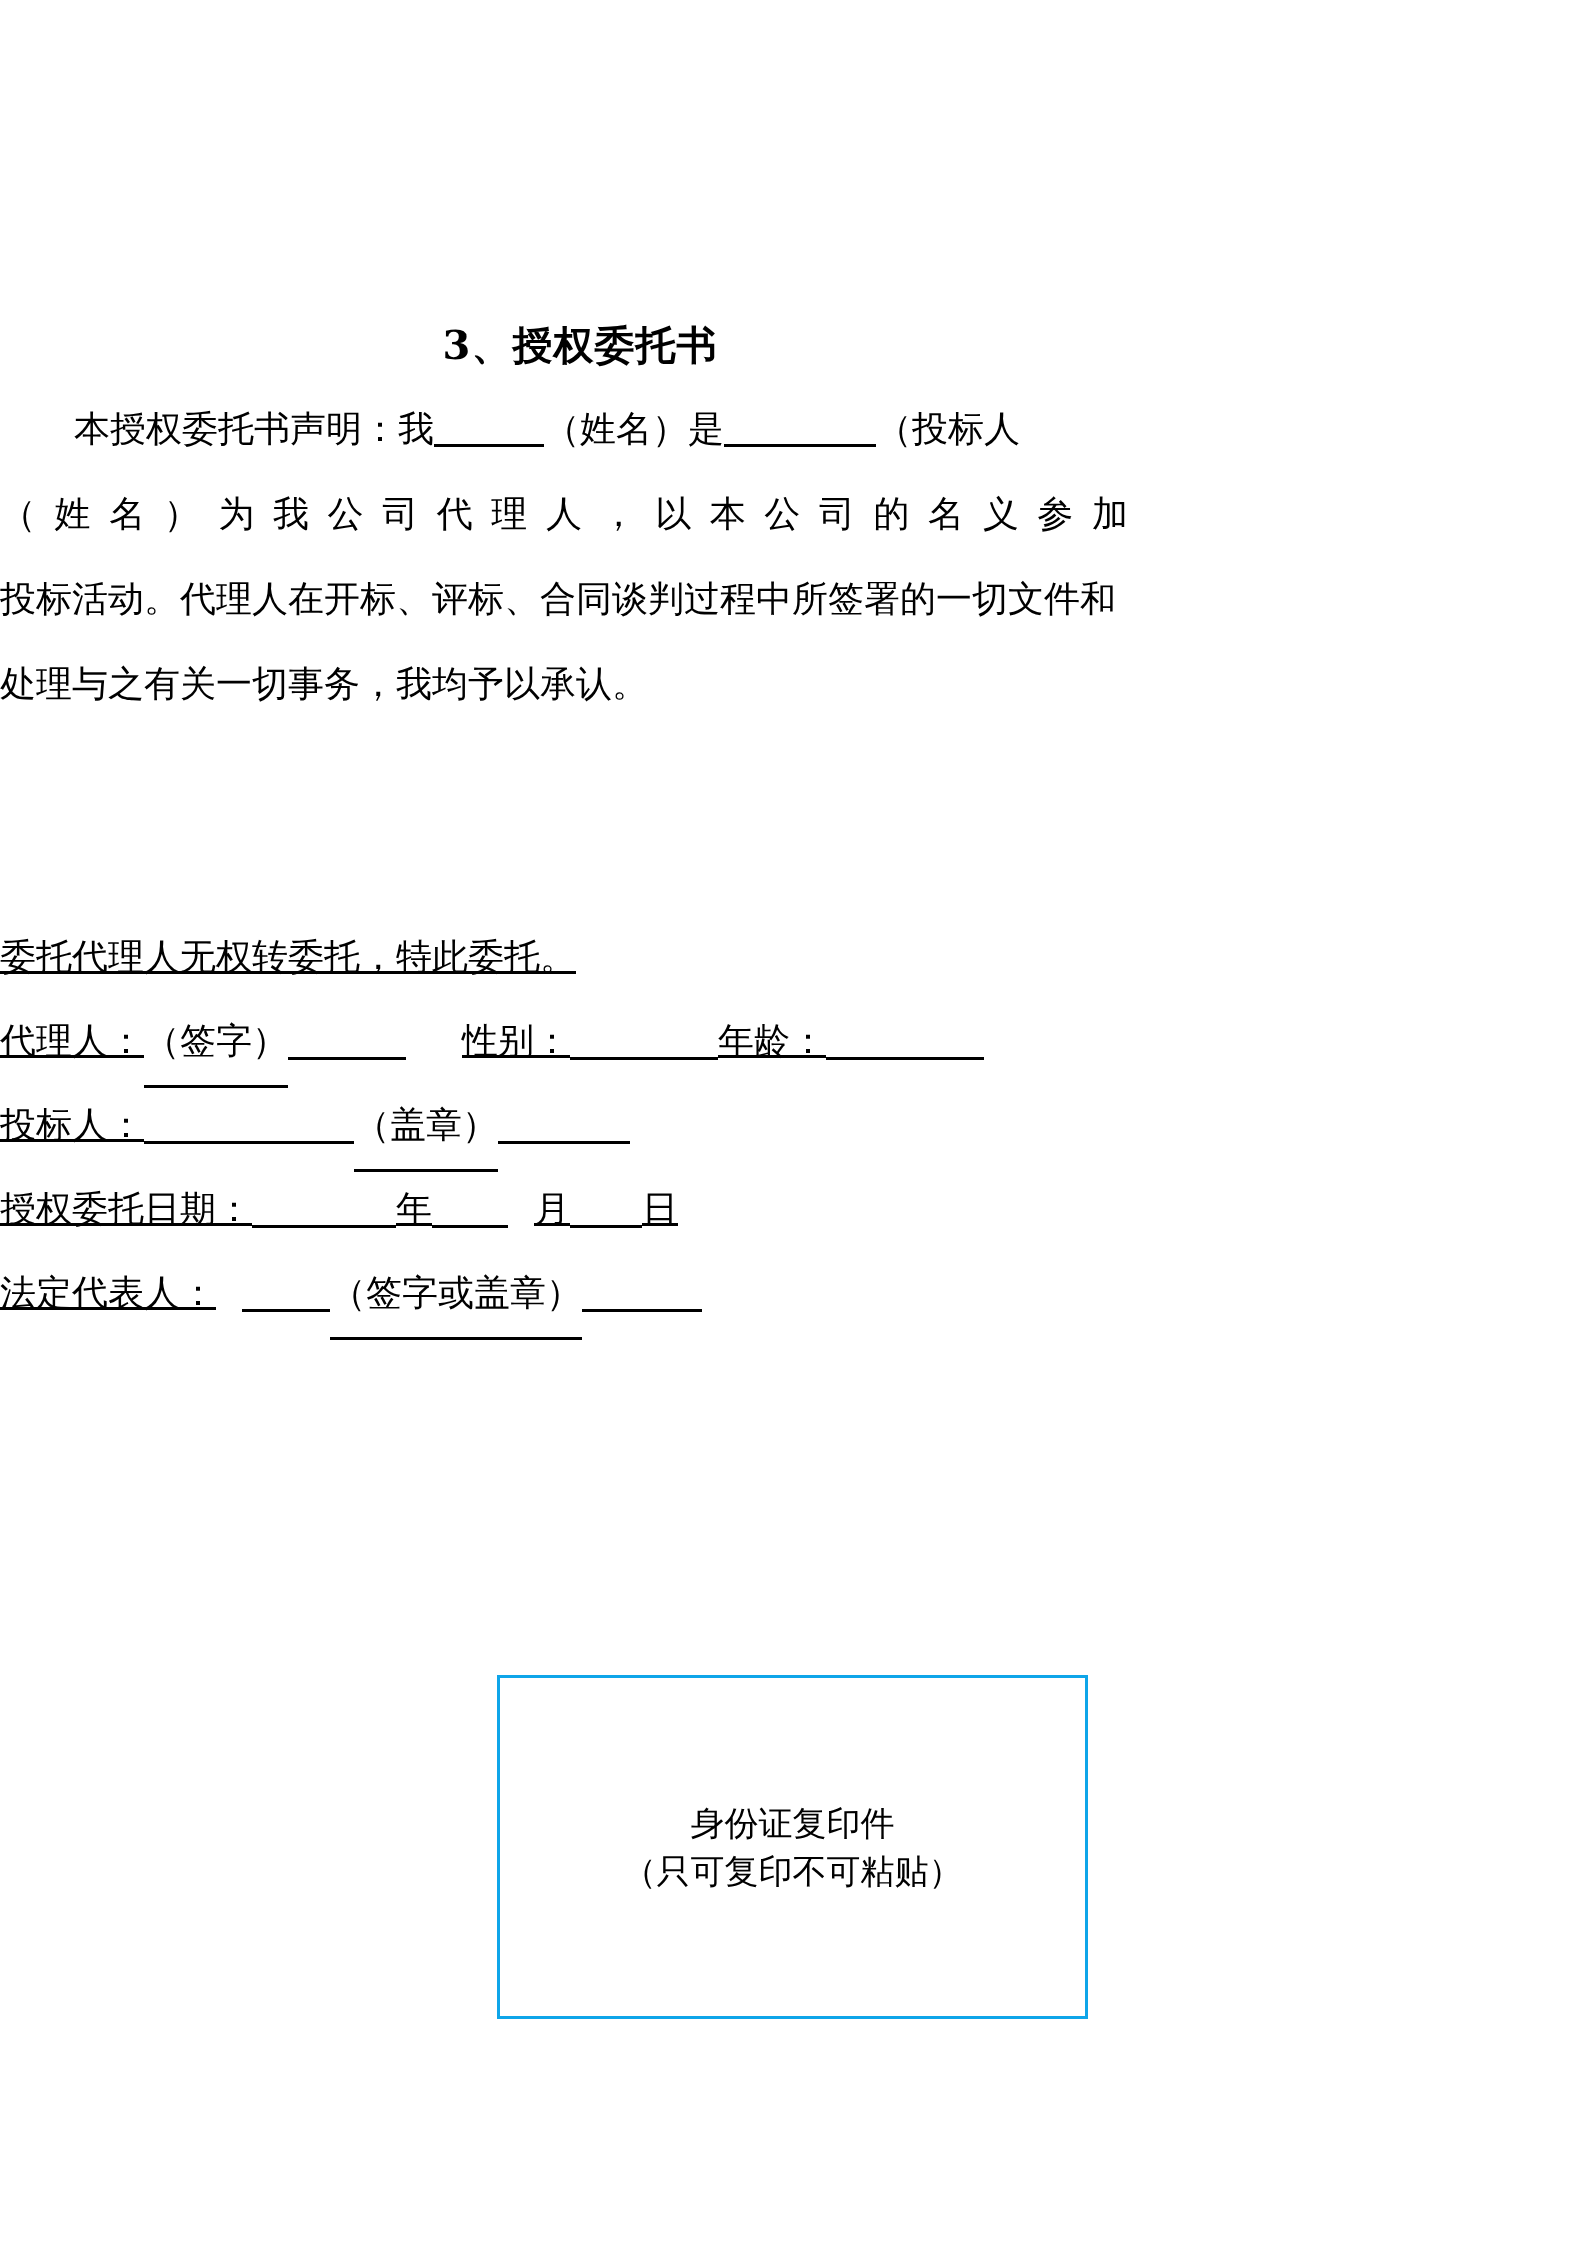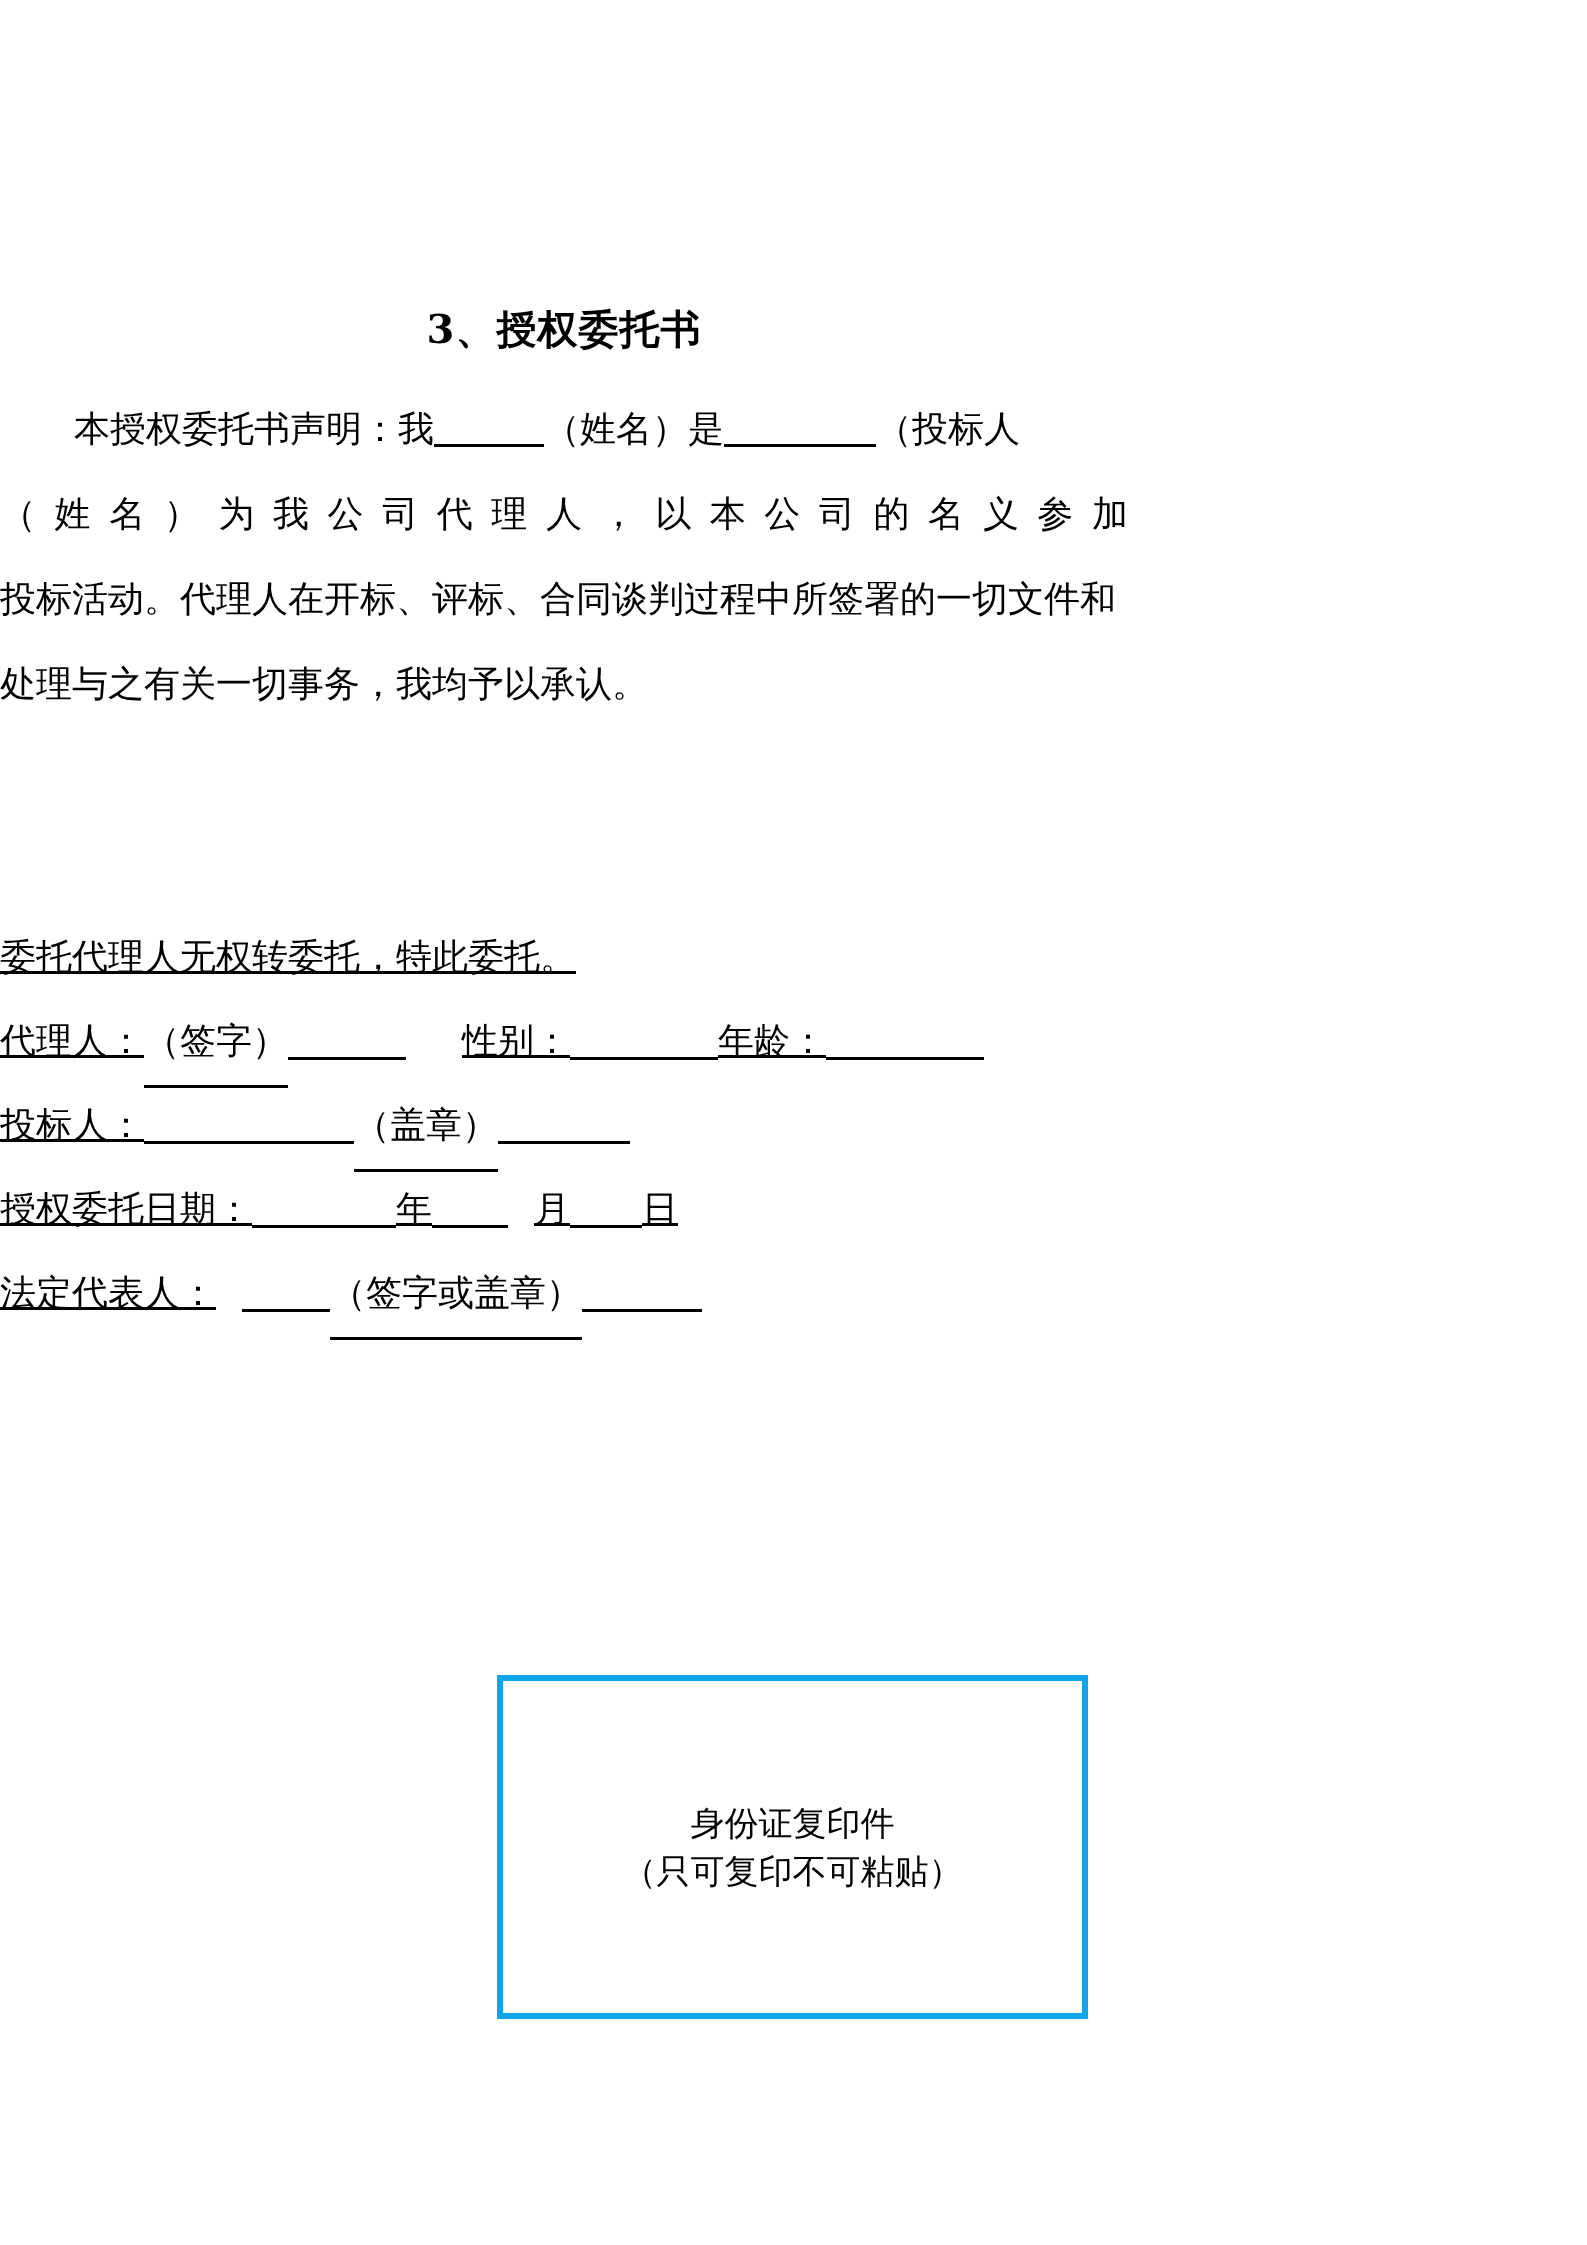--- a/index.html
+++ b/index.html
@@ -18,21 +18,21 @@
     position: relative;
     width: 1587px;
     height: 2245px;
     box-sizing: border-box;
     background: #ffffff;
     overflow: hidden;
   }
 
   
   .doc-title {
-    margin: 0;
+    margin: 16px;
     padding: 0;
     text-align: center;
     font-size: 40px;
     font-weight: 700;
     letter-spacing: 1px;
     line-height: 1.2;
     position: absolute;
     top: 305px;
     left: 0;
     width: 1128px;
@@ -119,21 +119,21 @@
   .gap-sm { display: inline-block; width: 26px; }
   .gap-md { display: inline-block; width: 56px; }
 
   
   .idbox {
     position: absolute;
     left: 497px;
     top: 1675px;
     width: 591px;
     height: 344px;
-    border: 6px solid #0ea5e9;
+    border: 3px solid #0ea5e9;
     box-sizing: border-box;
   }
   .idbox-inner {
     position: absolute;
     left: 0;
     right: 0;
     top: 50%;
     transform: translateY(-50%);
     text-align: center;
   }

